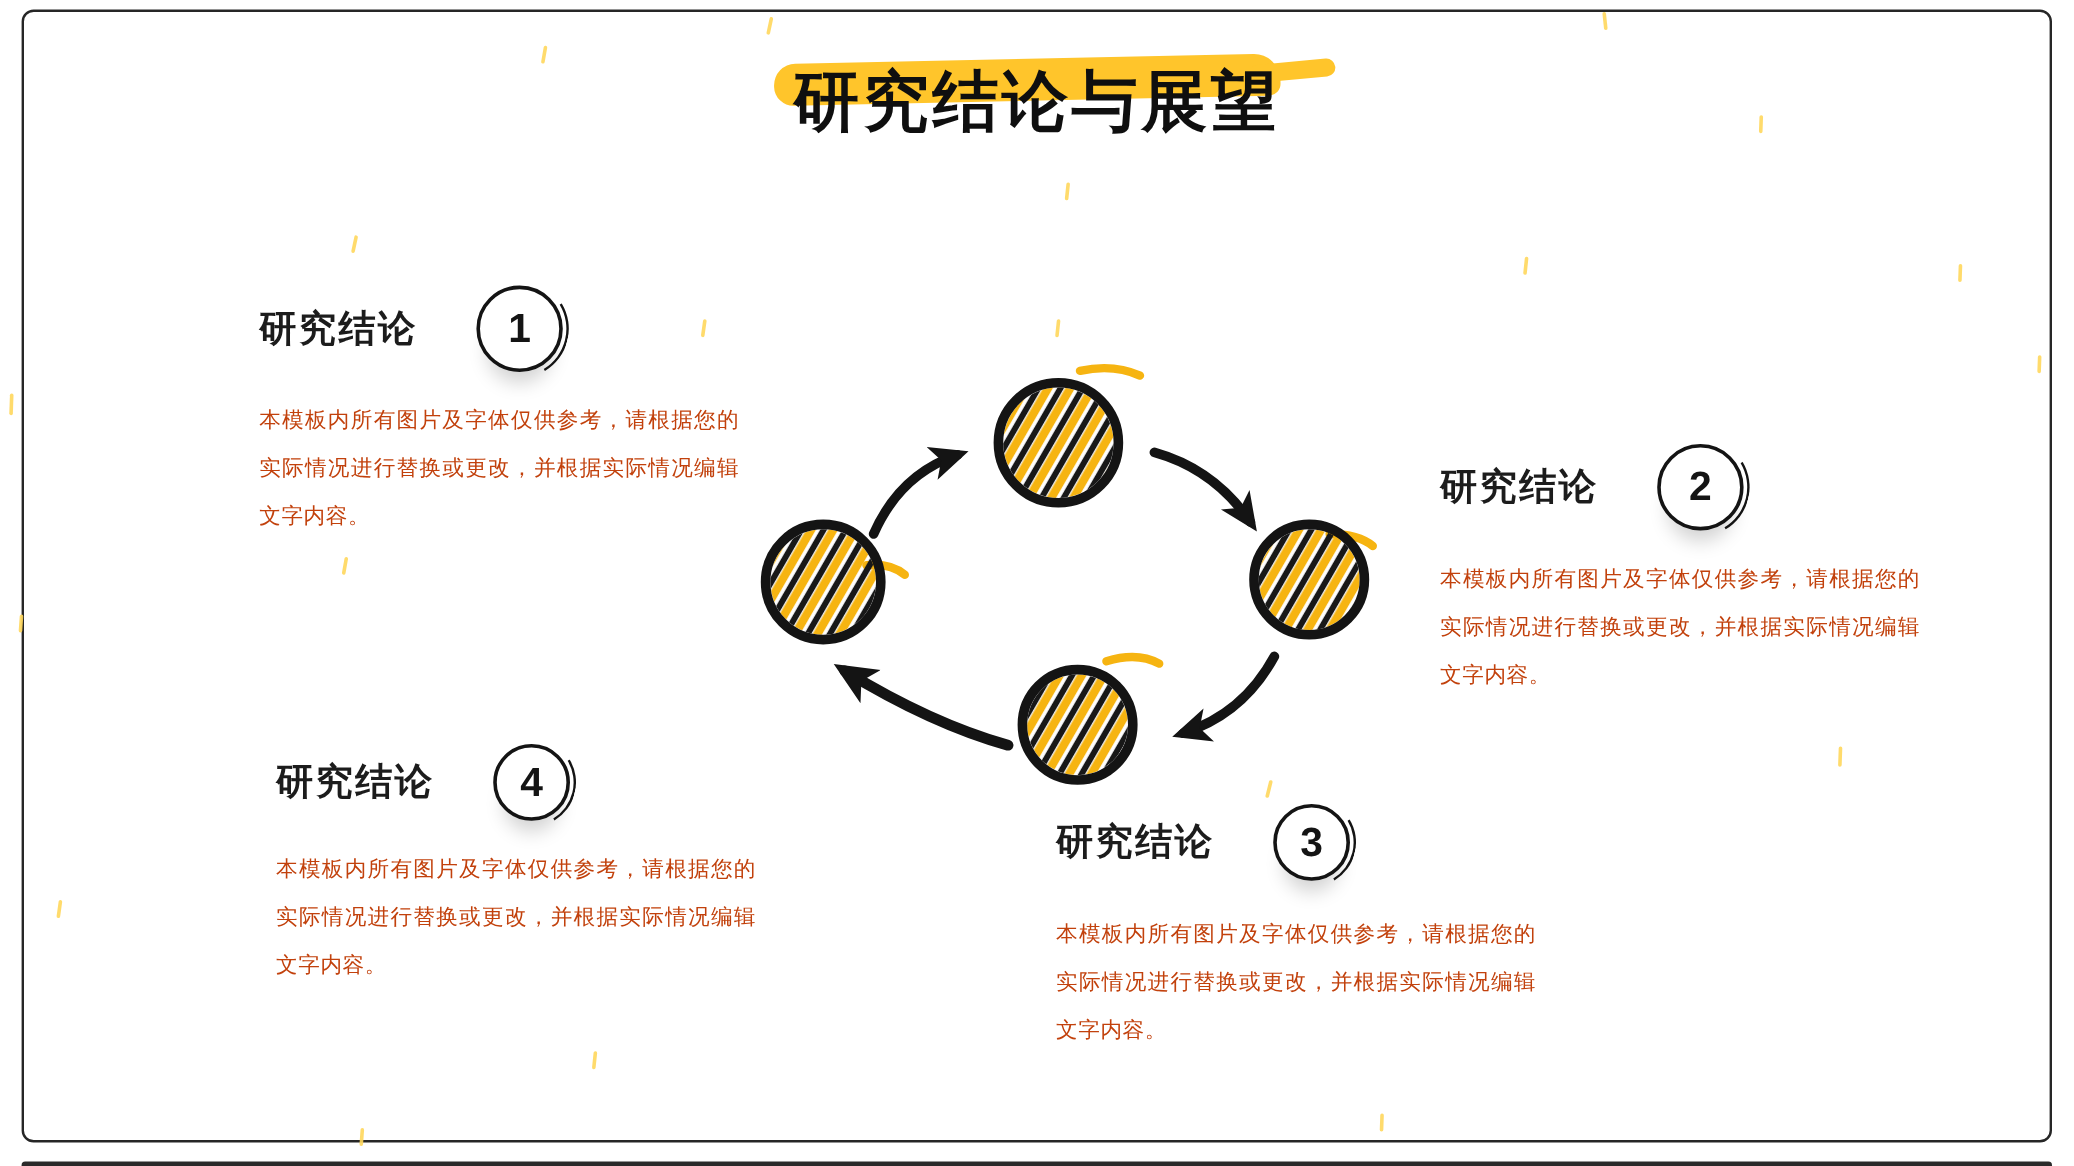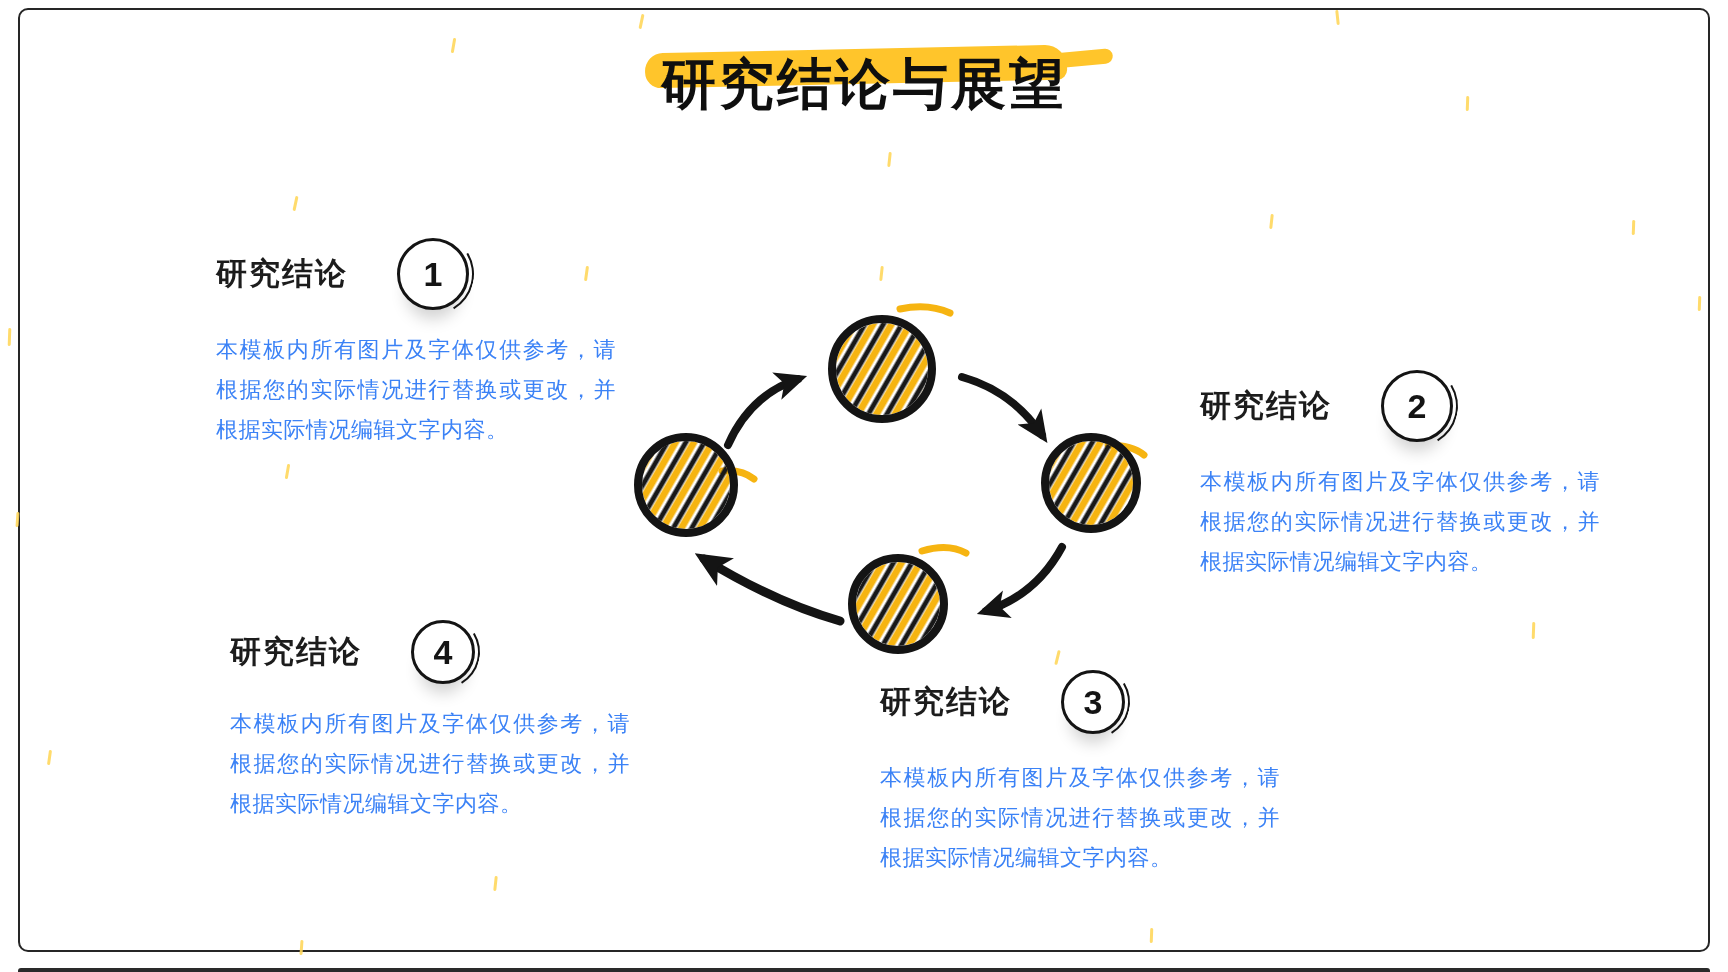--- a/index.html
+++ b/index.html
@@ -47,22 +47,22 @@
     display:flex; align-items:center; justify-content:center;
     box-shadow:0 18px 16px -9px rgba(0,0,0,.18);
   }
   .badge::after {
     content:""; position:absolute; inset:-8px; border-radius:50%;
     border:2.5px solid transparent; border-right-color:#141414; transform:rotate(14deg);
   }
   .b3 .badge, .b4 .badge { width:64px; height:64px; }
   .num { font-size:34px; font-weight:600; color:#141414; }
   .body {
-    margin-top:20px; width:400px; font-size:22px; line-height:40px;
-    letter-spacing:.5px; color:#3b82f6; text-align:justify;
+    margin-top:20px; width:400px; font-size:18px; line-height:40px;
+    letter-spacing:.5px; color:#c2410c; text-align:justify;
   }
   .b3 .body { margin-top:24px; }
 
   
   .cycle { position:absolute; left:600px; top:295px; z-index:1; }
   .arrow { fill:none; stroke:#141414; stroke-width:8; stroke-linecap:round; marker-end:url(#ah); }
   .arrow.thick { stroke-width:9; }
   .accent { fill:none; stroke:#F6B411; stroke-width:7; stroke-linecap:round; }
   .outline { fill:none; stroke:#141414; stroke-width:8; }
 </style>

